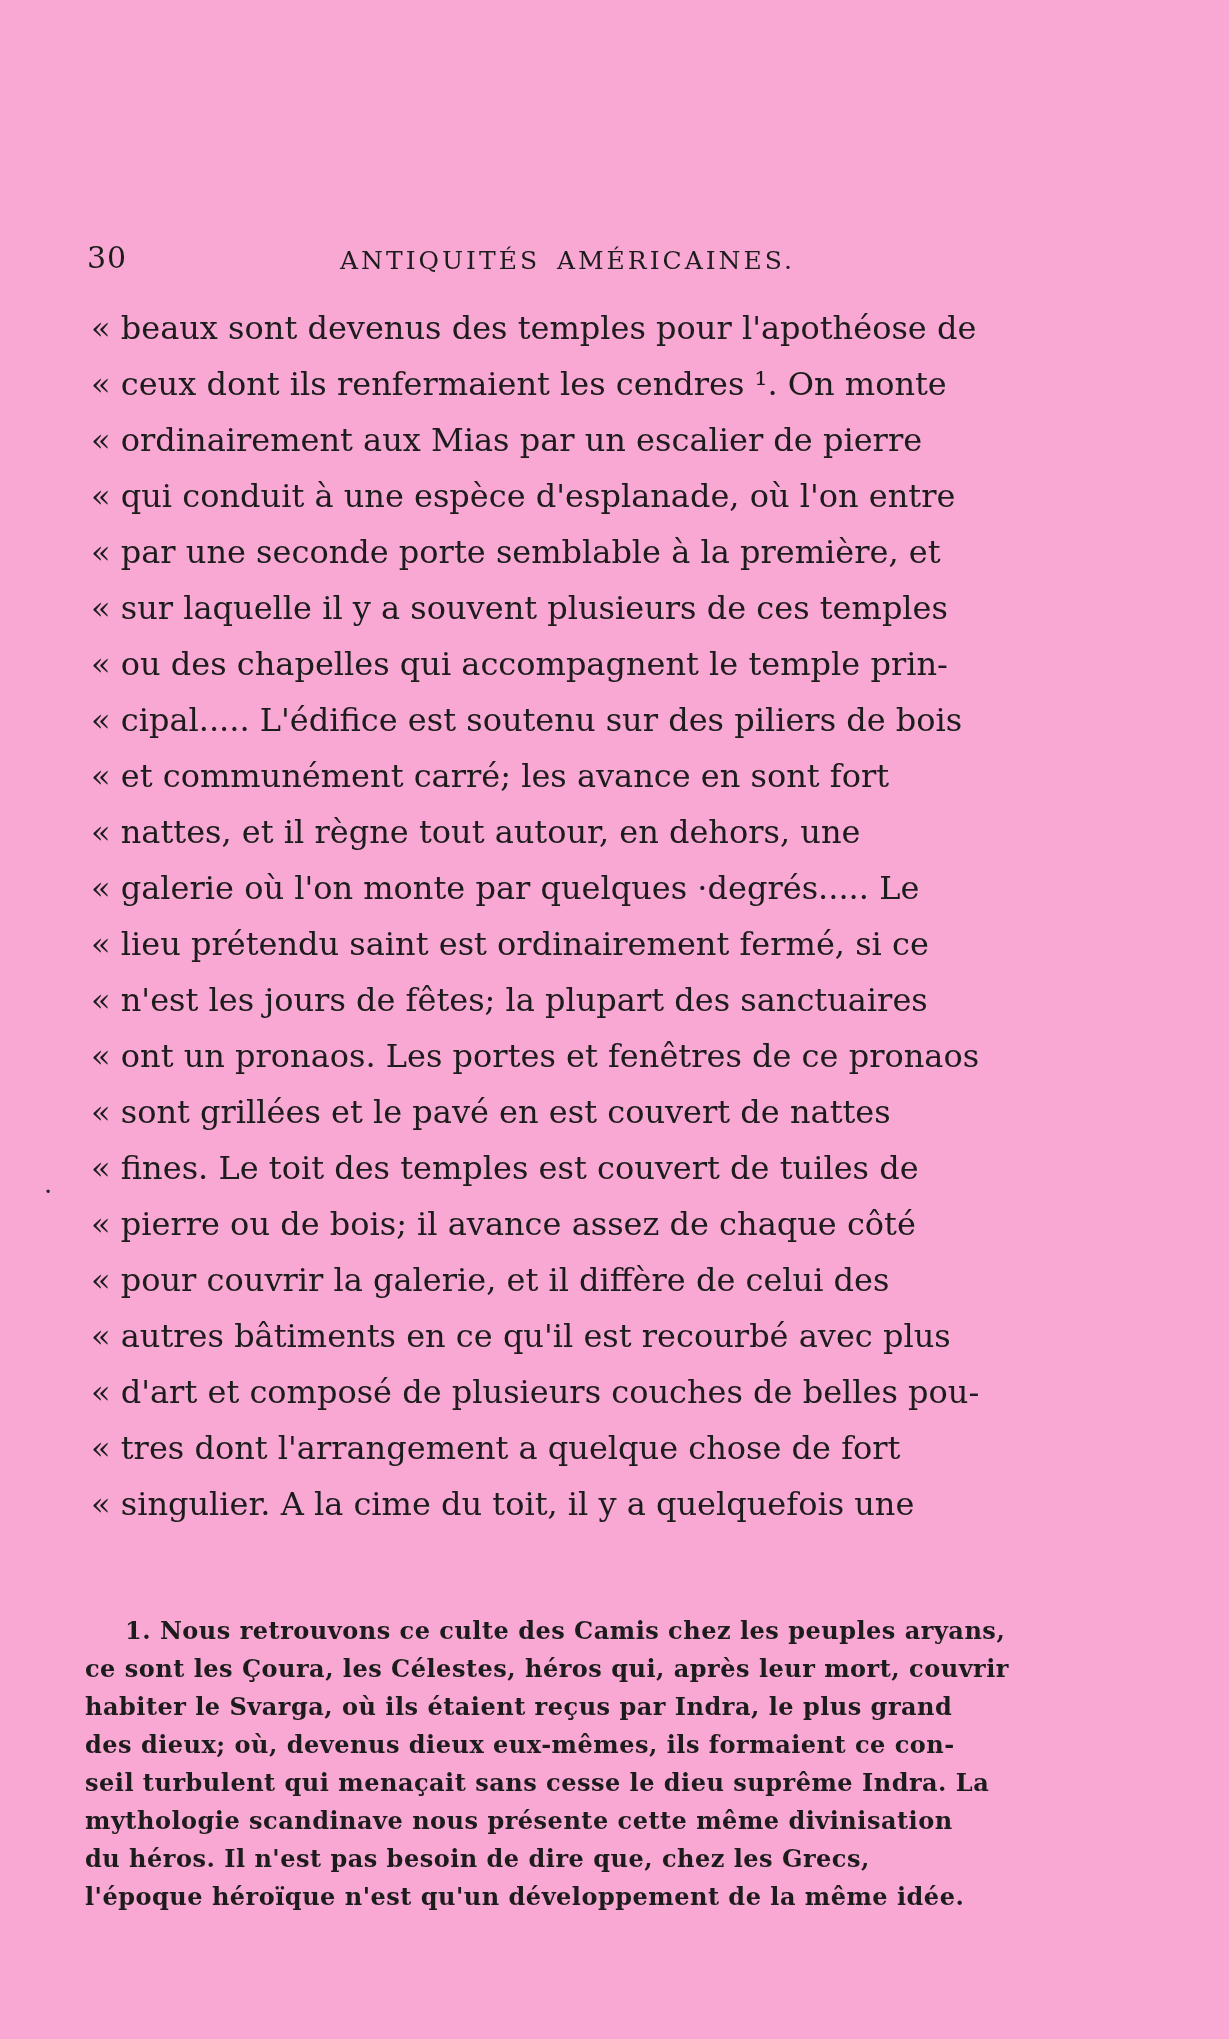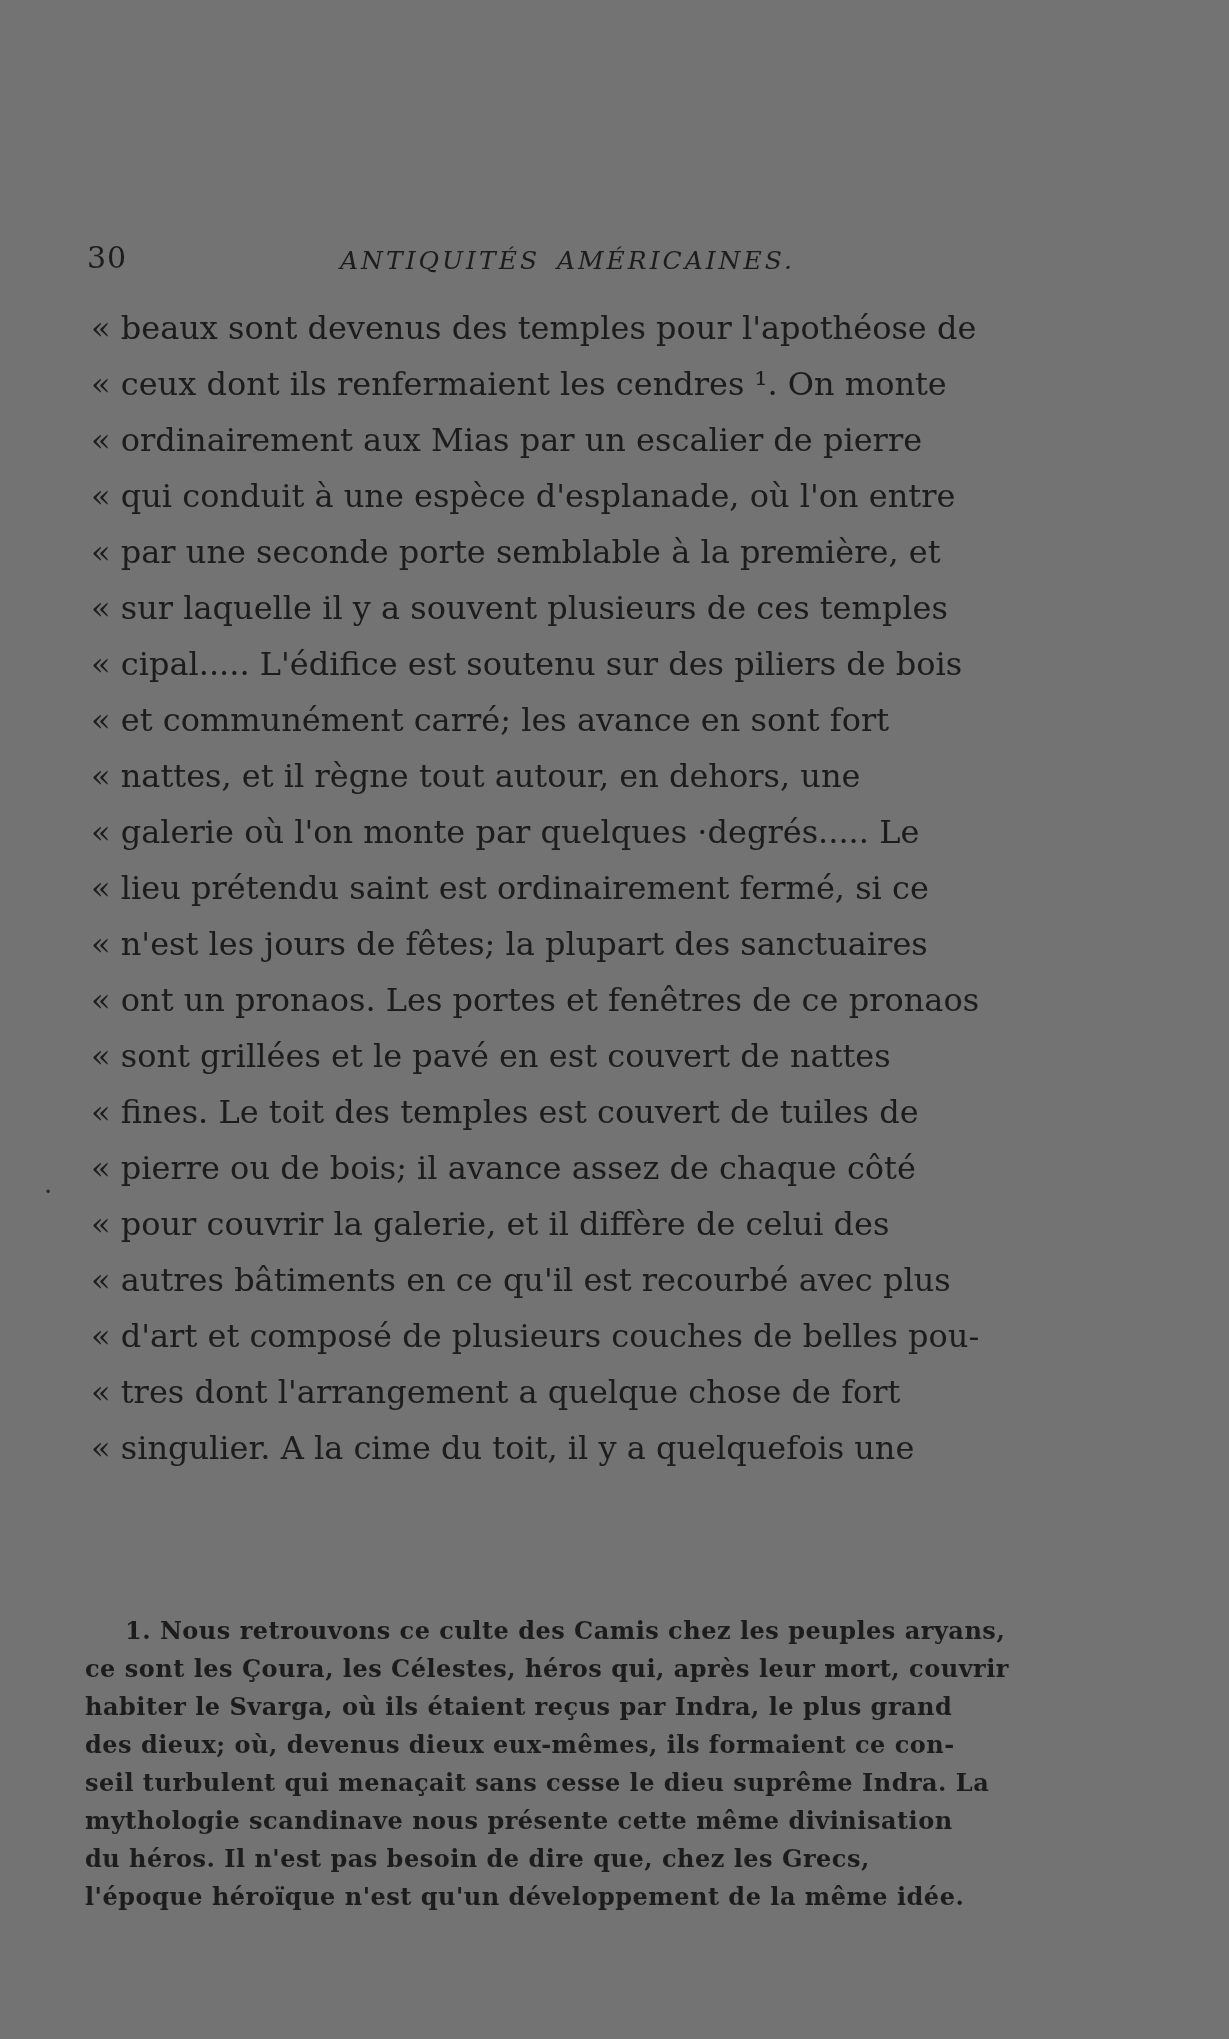--- a/index.html
+++ b/index.html
@@ -5,21 +5,21 @@
   html, body {
     margin: 0;
     padding: 0;
     background: #e8e8e8;
   }
   .page {
     position: relative;
     width: 1229px;
     height: 2039px;
     margin: 0 auto;
-    background: #737373;
+    background: #f9a8d4;
     color: #1c1c1c;
     font-family: "DejaVu Serif", "Liberation Serif", serif;
     overflow: hidden;
   }
   .header {
     position: absolute;
     top: 240px;
     left: 85px;
     width: 965px;
     height: 44px;
@@ -33,21 +33,20 @@
   }
   .header-title {
     position: absolute;
     left: 0;
     right: 0;
     top: 6px;
     text-align: center;
     font-size: 25px;
     letter-spacing: 3px;
     word-spacing: 6px;
-    font-style: italic;
   }
   .body-text {
     position: absolute;
     top: 300px;
     left: 91px;
     width: 965px;
   }
   .body-line {
     font-size: 32px;
     line-height: 56px;
@@ -106,20 +105,21 @@
     <span class="header-title">ANTIQUITÉS AMÉRICAINES.</span>
   </div>
 
   <div class="body-text">
       <div class="body-line">« beaux sont devenus des temples pour l'apothéose de</div>
       <div class="body-line">« ceux dont ils renfermaient les cendres ¹. On monte</div>
       <div class="body-line">« ordinairement aux Mias par un escalier de pierre</div>
       <div class="body-line">« qui conduit à une espèce d'esplanade, où l'on entre</div>
       <div class="body-line">« par une seconde porte semblable à la première, et</div>
       <div class="body-line">« sur laquelle il y a souvent plusieurs de ces temples</div>
+      <div class="body-line">« ou des chapelles qui accompagnent le temple prin-</div>
       <div class="body-line">« cipal..... L'édifice est soutenu sur des piliers de bois</div>
       <div class="body-line">« et communément carré; les avance en sont fort</div>
       <div class="body-line">« nattes, et il règne tout autour, en dehors, une</div>
       <div class="body-line">« galerie où l'on monte par quelques ·degrés..... Le</div>
       <div class="body-line">« lieu prétendu saint est ordinairement fermé, si ce</div>
       <div class="body-line">« n'est les jours de fêtes; la plupart des sanctuaires</div>
       <div class="body-line">« ont un pronaos. Les portes et fenêtres de ce pronaos</div>
       <div class="body-line">« sont grillées et le pavé en est couvert de nattes</div>
       <div class="body-line">« fines. Le toit des temples est couvert de tuiles de</div>
       <div class="body-line">« pierre ou de bois; il avance assez de chaque côté</div>

